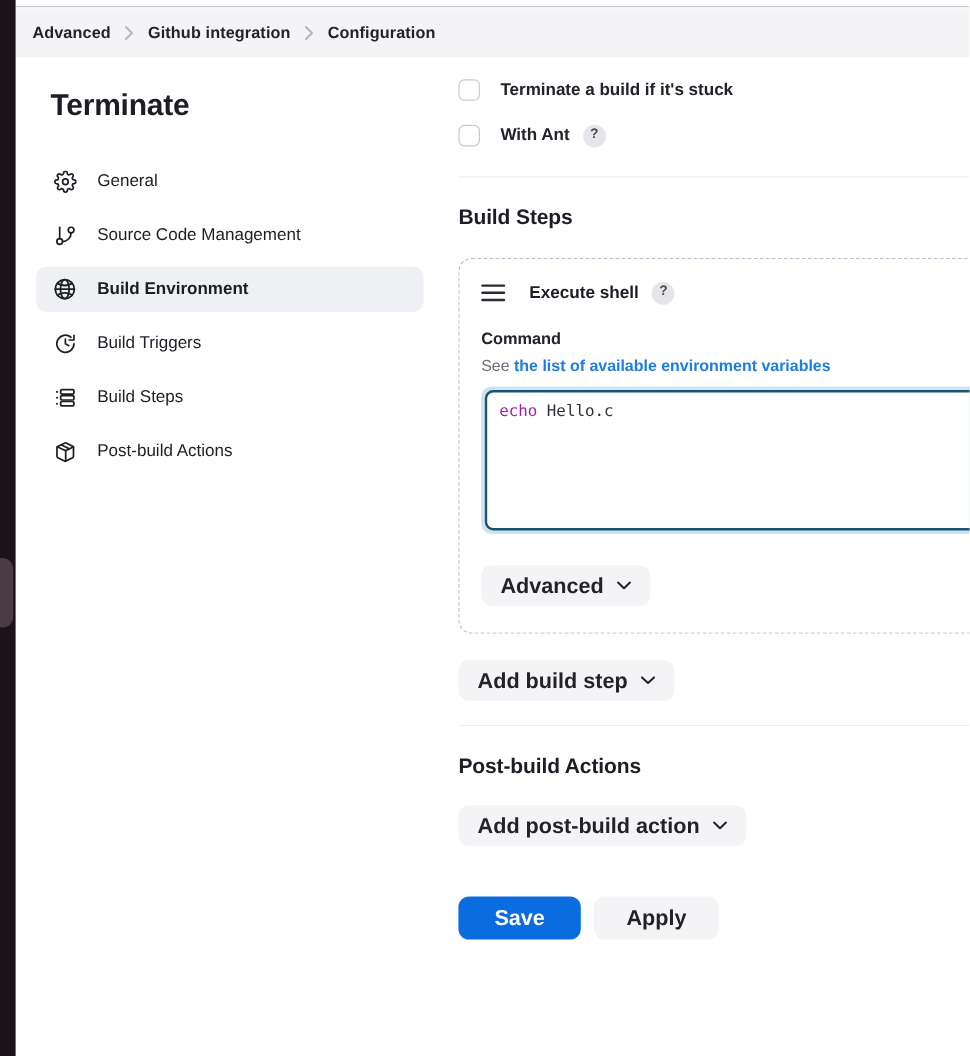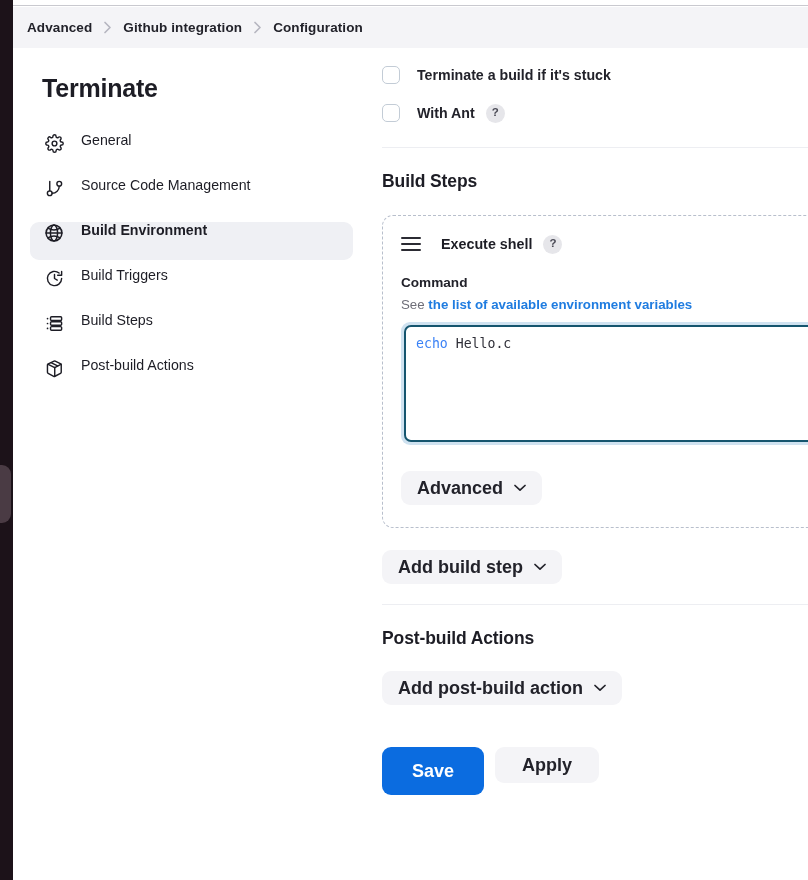--- a/index.html
+++ b/index.html
@@ -85,20 +85,21 @@
   .configure-title {
     font-size: 25px;
     font-weight: 700;
     color: #1d1d25;
     padding-left: 29px;
     letter-spacing: -.2px;
   }
   .nav { margin-top: 29px; }
   .nav-item {
     display: flex;
+    align-items: center;
     height: 38px;
     margin: 0 17px 7px 17px;
     padding-left: 13px;
     border-radius: 9px;
     cursor: pointer;
   }
   .nav-item.active { background: #eff0f4; }
   .nav-icon {
     width: 22px; height: 22px;
     display: flex;
@@ -245,21 +246,21 @@
     border-radius: 7px;
     padding: 7px 10px;
     font-family: "DejaVu Sans Mono", monospace;
     font-size: 13.2px;
     line-height: 1.45;
     color: #2f2f38;
     overflow: hidden;
     white-space: pre;
     cursor: text;
   }
-  .kw { color: #3b82f6; }
+  .kw { color: #a21caf; }
 
   .btn {
     display: inline-flex;
     align-items: center;
     height: 34px;
     padding: 0 16px;
     border: none;
     border-radius: 9px;
     background: #f4f4f7;
     color: #22222a;
@@ -281,21 +282,21 @@
 
   .actions {
     margin-top: 42px;
     display: flex;
     gap: 11px;
   }
   .btn-save {
     background: #0b6ce0;
     color: #ffffff;
     padding: 0 30px;
-    height: 48px;
+    height: 36px;
   }
   .btn-apply {
     padding: 0 27px;
     height: 36px;
   }
 </style>
 </head>
 <body>
 
 <div id="app">

